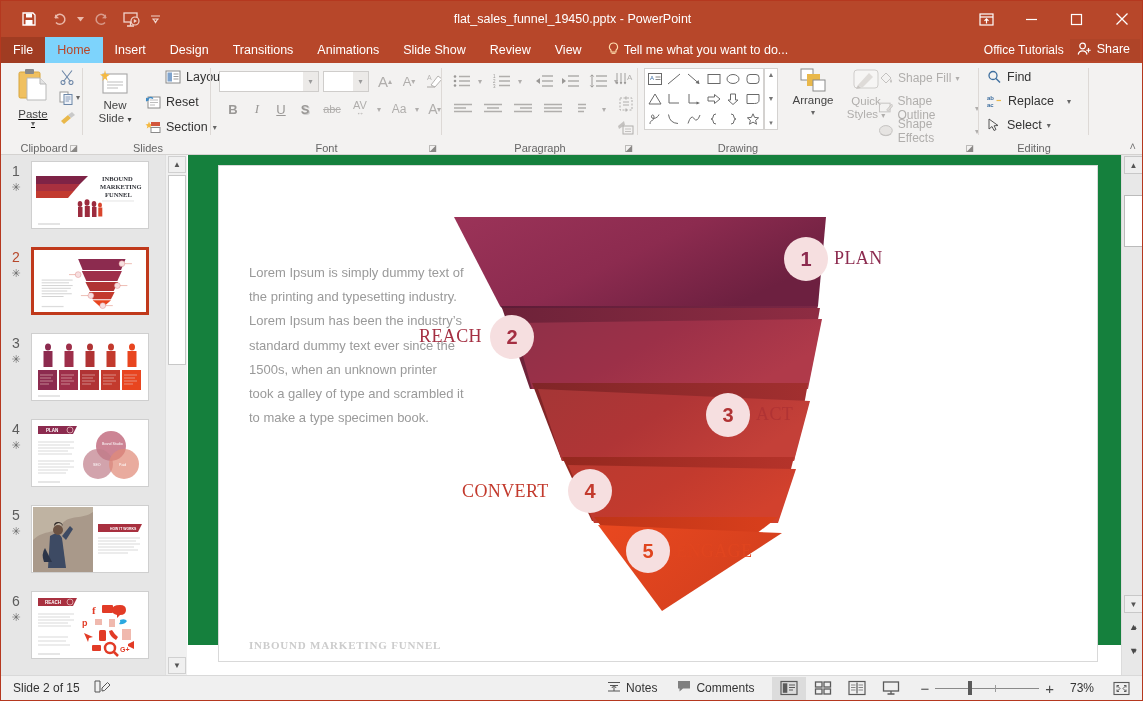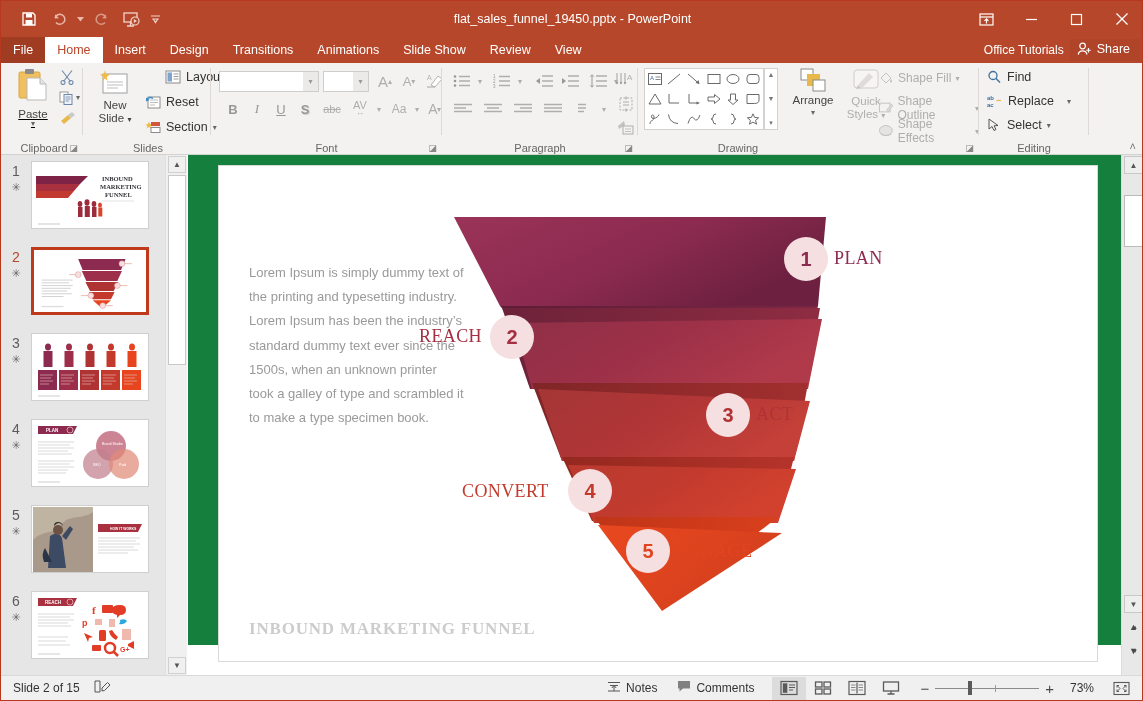--- a/index.html
+++ b/index.html
@@ -47,21 +47,21 @@
   
   .tabstrip {
     position: absolute; left: 0; top: 36px; width: 1143px; height: 26px;
     background: #b7472a;
     display: flex; align-items: stretch;
   }
   .tab {
     padding: 0 12px; height: 26px; display: flex; align-items: center;
     color: #ffffff; font-size: 12.5px; white-space: nowrap;
   }
-  .tab.active { background: #ffffff; color: #b7472a; }
+  .tab.active { background: #7dd3fc; color: #b7472a; }
   .tab.file { background: #a03c22; }
   .tellme {
     display: flex; align-items: center; gap: 5px; padding-left: 14px;
     color: #ffffff; font-size: 12.5px; font-style: italic;
   }
   .tellme .txt { font-style: normal; }
   .right-tabs {
     position: absolute; right: 4px; top: 0; height: 26px;
     display: flex; align-items: center; gap: 6px;
   }
@@ -198,23 +198,23 @@
   .slide {
     position: absolute; left: 30px; top: 10px; width: 880px; height: 497px;
     background: #ffffff; border: 1px solid #d9d9d9;
     overflow: hidden;
   }
   .slide-body {
     position: absolute; left: 30px; top: 95px; width: 215px;
     font-size: 13px; line-height: 24.2px; color: #9a9a9a;
   }
   .slide-footer {
-    position: absolute; left: 30px; bottom: 22px;
+    position: absolute; left: 30px; bottom: 10px;
     font-family: "Liberation Serif", serif; font-weight: bold;
-    font-size: 17px; letter-spacing: 0.8px; color: #cccccc;
+    font-size: 11px; letter-spacing: 0.8px; color: #cccccc;
   }
   .funnel-wrap { position: absolute; left: 215px; top: 45px; width: 640px; height: 420px; }
   .funnel-wrap svg { position: absolute; left: 0; top: 0; }
   .fn-badge {
     position: absolute; border-radius: 50%;
     display: flex; align-items: center; justify-content: center;
     font-weight: bold; background: #f6dfe0;
   }
   .fn-label {
     position: absolute; font-family: "Liberation Serif", serif;
@@ -342,20 +342,29 @@
   <div class="tabstrip">
     <div class="tab file">File</div>
     <div class="tab active">Home</div>
     <div class="tab">Insert</div>
     <div class="tab">Design</div>
     <div class="tab">Transitions</div>
     <div class="tab">Animations</div>
     <div class="tab">Slide Show</div>
     <div class="tab">Review</div>
     <div class="tab">View</div>
+    <div class="tellme">
+      <span>
+        <svg width="11" height="14" viewBox="0 0 11 14">
+            <path d="M5.5 1 A4 4 0 0 1 8 8.2 L8 10 L3 10 L3 8.2 A4 4 0 0 1 5.5 1Z" fill="none" stroke="#ffdfb0" stroke-width="1.1"></path>
+            <path d="M3.5 11.3 L7.5 11.3" stroke="#ffdfb0" stroke-width="1.1"></path>
+          </svg>
+      </span>
+      <span class="txt">Tell me what you want to do...</span>
+    </div>
     <div class="right-tabs">
       <div class="office-tut">Office Tutorials</div>
       <div class="share-btn">
         <span>
           <svg width="15" height="14" viewBox="0 0 15 14">
               <circle cx="5.6" cy="4" r="2.8" fill="none" stroke="#fff" stroke-width="1.2"></circle>
               <path d="M1.2 12.5 A4.5 4.5 0 0 1 10 12.5" fill="none" stroke="#fff" stroke-width="1.2"></path>
               <path d="M11.5 6 L11.5 10.5 M9.3 8.25 L13.7 8.25" stroke="#fff" stroke-width="1.2"></path>
             </svg>
         </span>

